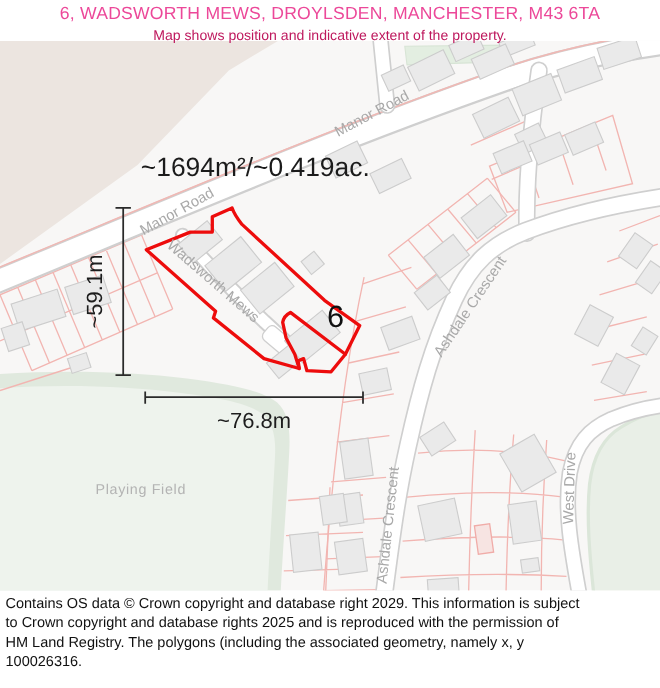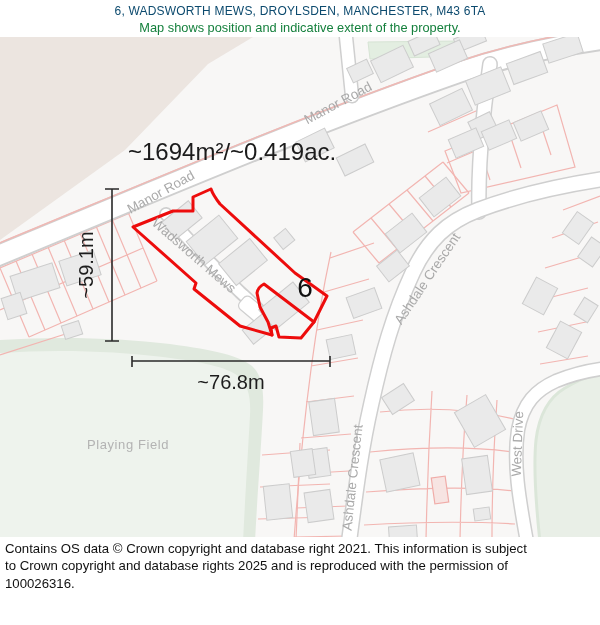--- a/index.html
+++ b/index.html
@@ -1,21 +1,21 @@
 <!DOCTYPE html>
 <html><head>
 <meta charset="utf-8">
 <style>
   html,body{margin:0;padding:0;background:#ffffff;}
   body{width:600px;height:625px;position:relative;overflow:hidden;
        font-family:"Liberation Sans", sans-serif;}
   .header{position:absolute;top:0;left:0;width:600px;height:37px;background:#ffffff;
           text-align:center;z-index:3;}
-  .header .title{font-size:12px;color:#0c4a6e;padding-top:4px;letter-spacing:0.2px;}
-  .header .subtitle{font-size:12.8px;color:#15803d;padding-top:2px;}
+  .header .title{font-size:16px;color:#ec4899;padding-top:4px;letter-spacing:0.2px;}
+  .header .subtitle{font-size:12.8px;color:#be185d;padding-top:2px;}
   .mapwrap{position:absolute;top:37px;left:0;width:600px;height:500px;overflow:hidden;}
   svg{display:block;}
   .footer{position:absolute;top:537px;left:0;width:600px;height:88px;background:#ffffff;
           font-size:13.2px;color:#111;line-height:17.4px;padding:3px 0 0 5px;box-sizing:border-box;}
   .roadlbl{font-size:13.5px;fill:#a9a9a9;}
   .placelbl{font-size:13px;fill:#b3b3b3;letter-spacing:0.6px;}
   .measure{stroke:#2a2a2a;stroke-width:1.6;}
   .mtext{font-size:20px;fill:#1d1d1d;}
   .area{font-size:24px;fill:#1b1b1b;}
   .plotnum{font-size:28px;fill:#111;}
@@ -147,16 +147,17 @@
     <text class="roadlbl" x="191" y="259" text-anchor="middle" transform="rotate(41 191 259)">Wadsworth Mews</text>
     <text class="roadlbl" x="431" y="281" text-anchor="middle" transform="rotate(-56 431 281)">Ashdale Crescent</text>
     <text class="roadlbl" x="357" y="478" text-anchor="middle" transform="rotate(-84 357 478)">Ashdale Crescent</text>
     <text class="roadlbl" x="522" y="444" text-anchor="middle" transform="rotate(-88 522 444)">West Drive</text>
     <text class="placelbl" x="128" y="449" text-anchor="middle">Playing Field</text>
   </g>
 </svg>
 </div>
 
 <div class="footer">
-  <div>Contains OS data © Crown copyright and database right 2021. This information is subject</div>
+  <div>Contains OS data © Crown copyright and database right 2029. This information is subject</div>
   <div>to Crown copyright and database rights 2025 and is reproduced with the permission of</div>
+  <div>HM Land Registry. The polygons (including the associated geometry, namely x, y</div>
   <div>100026316.</div>
 </div>
 
 </body></html>

